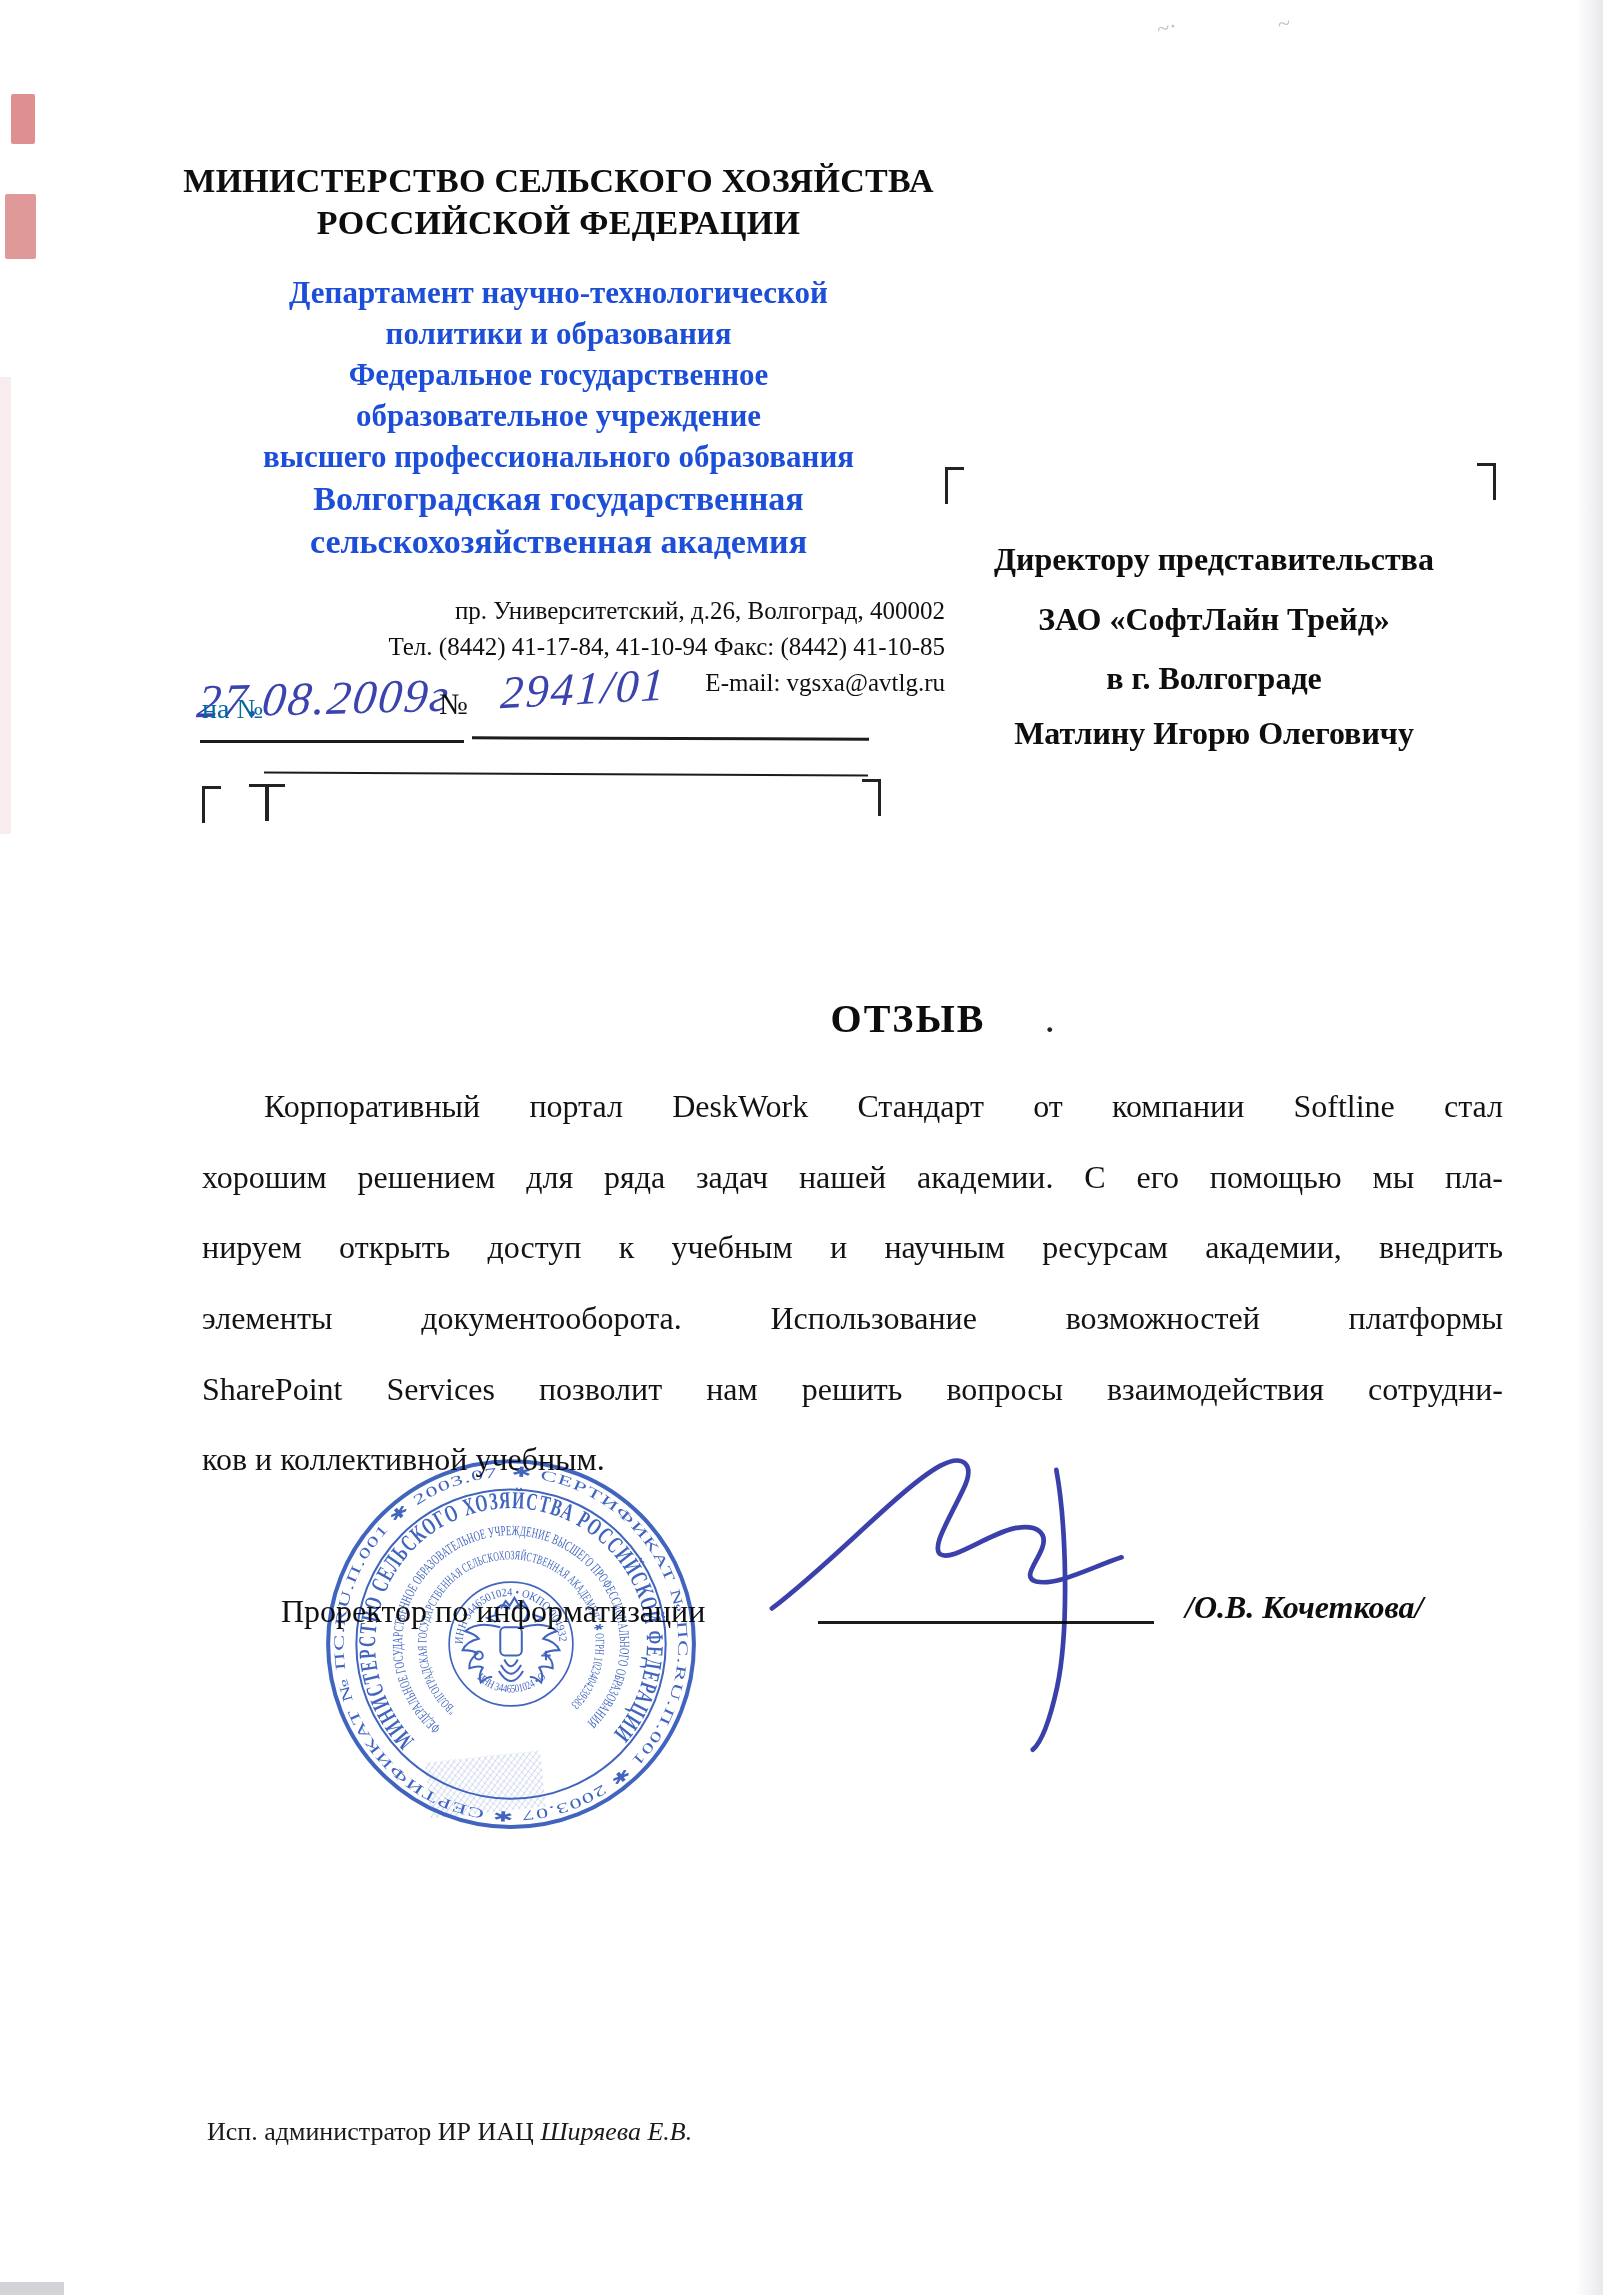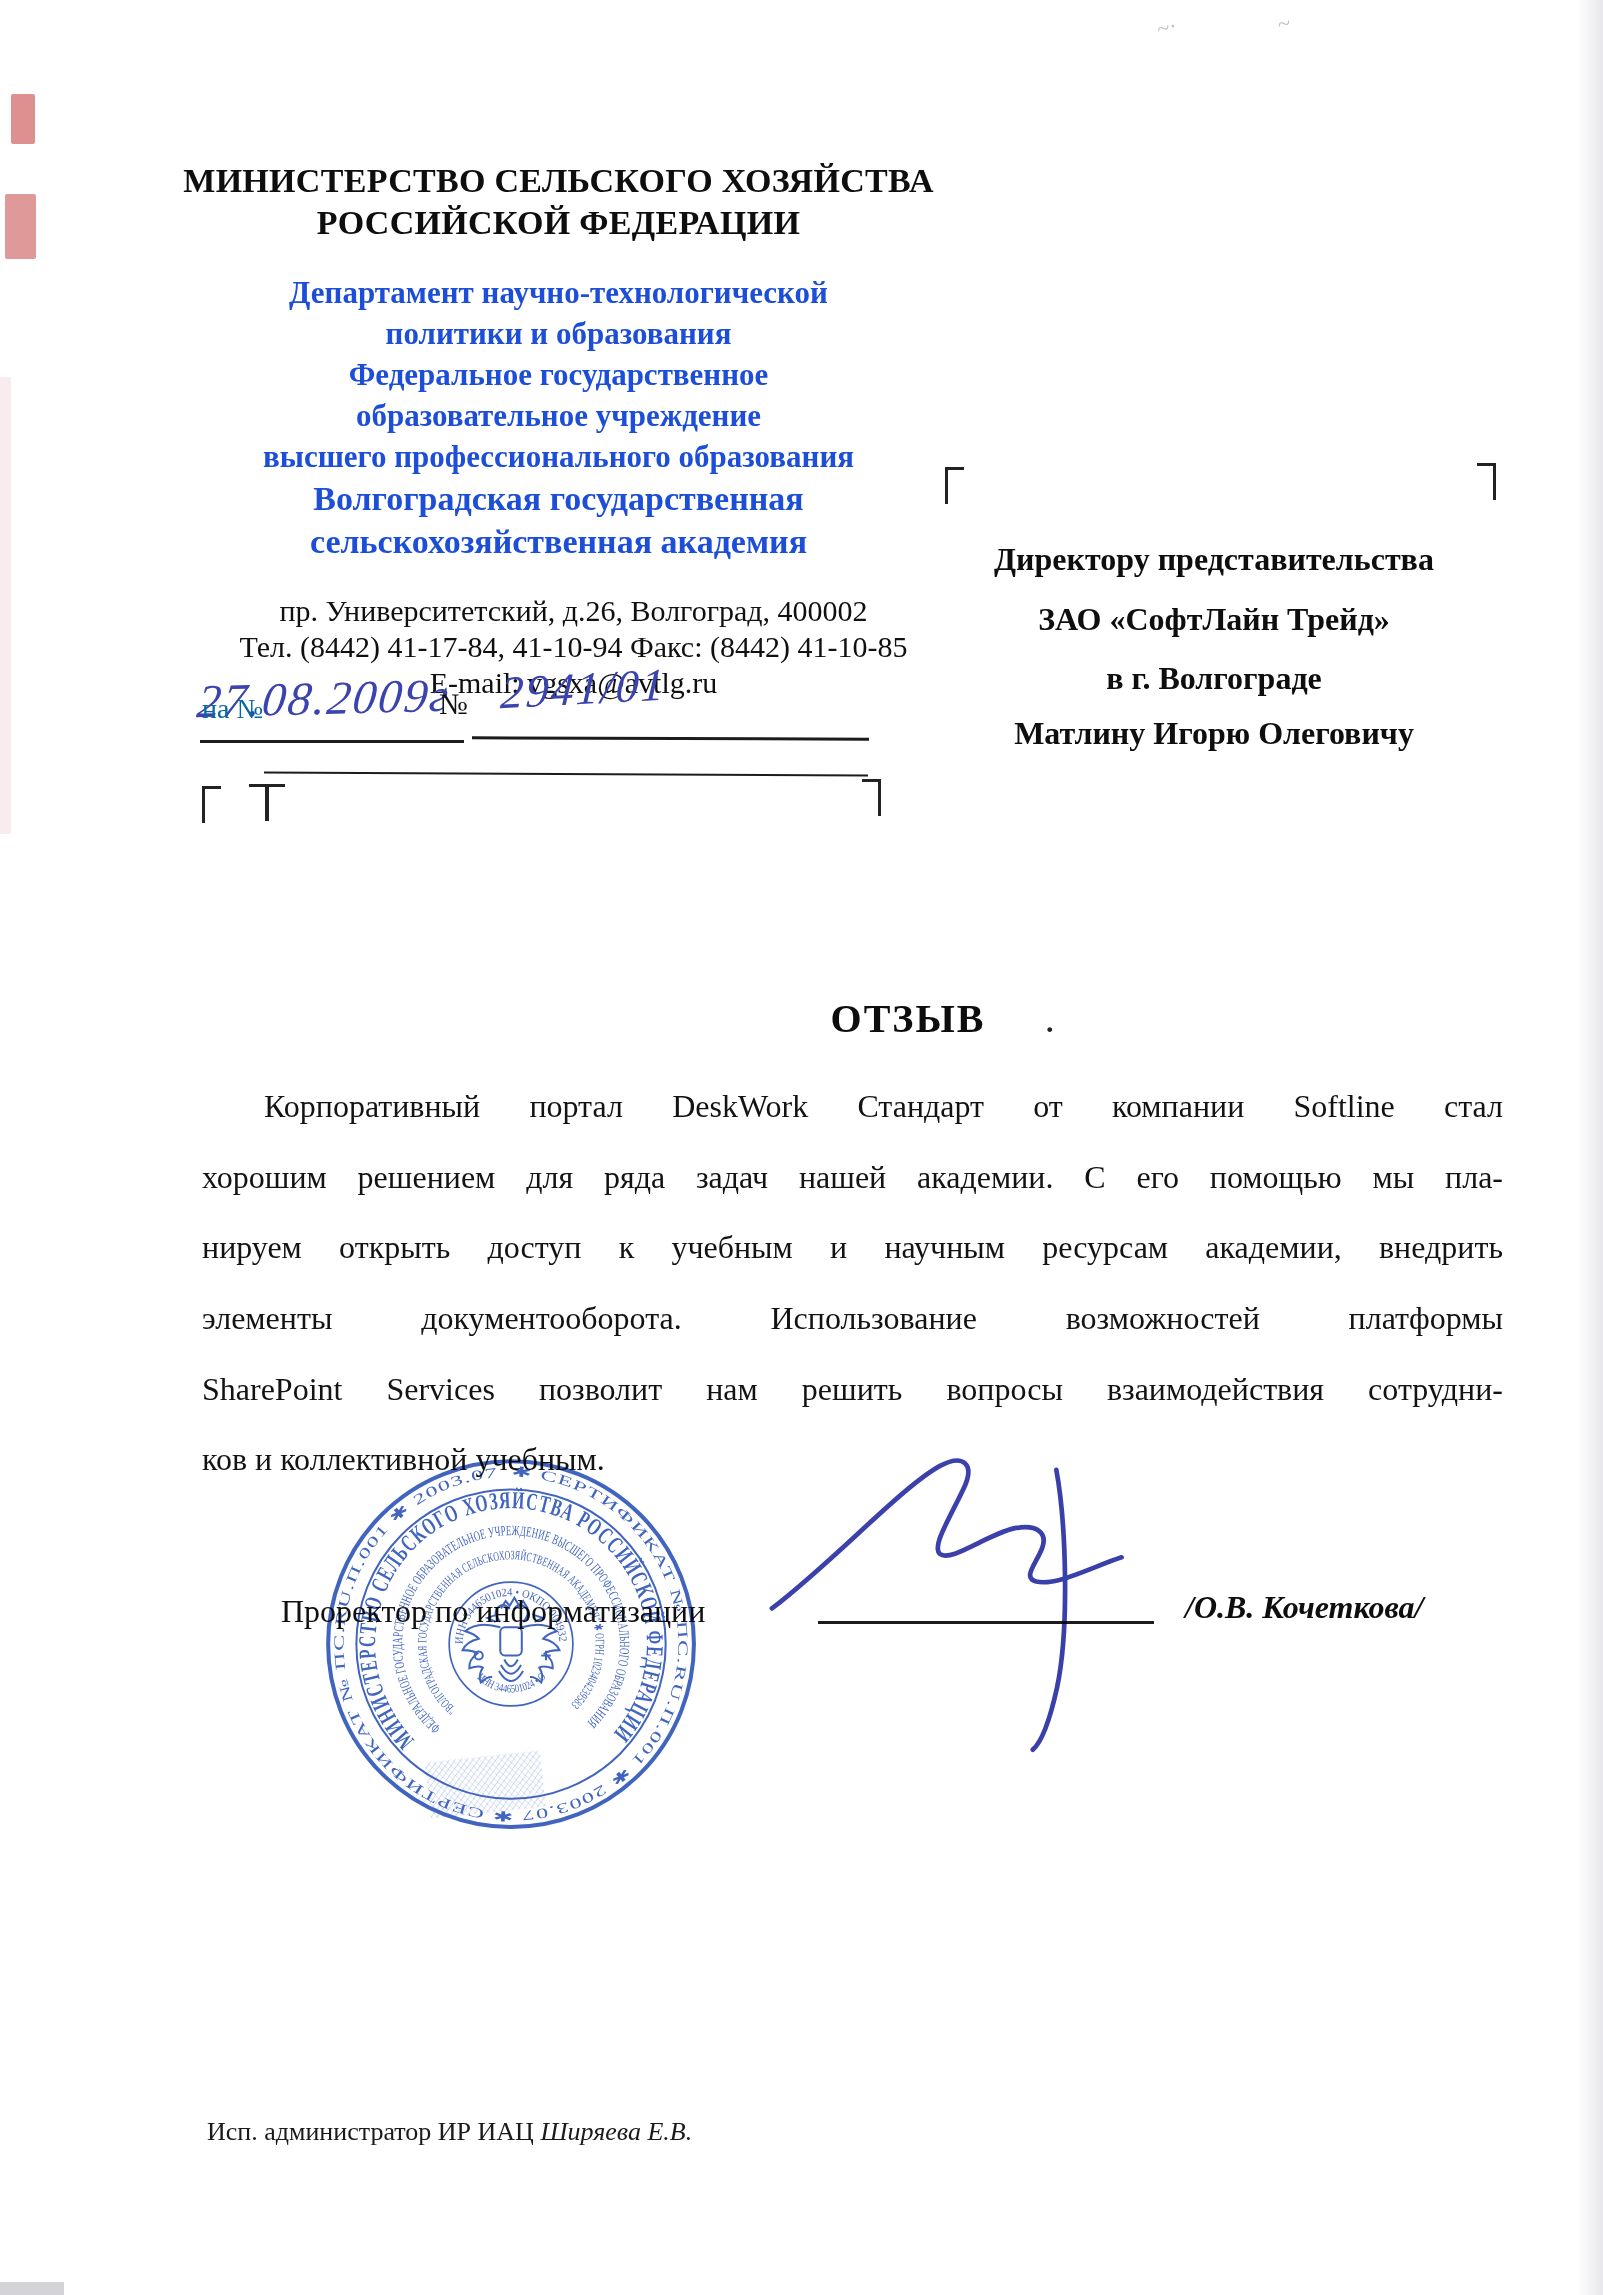--- a/index.html
+++ b/index.html
@@ -6,21 +6,21 @@
   .page{
     position:relative;width:1603px;height:2295px;background:#ffffff;
     font-family:"Liberation Serif","DejaVu Serif",serif;color:#141414;overflow:hidden;
   }
   .abs{position:absolute;}
   
   .lh-col{left:172px;top:160px;width:773px;text-align:center;}
   .lh-title{font-size:34px;font-weight:bold;line-height:42px;color:#0e0e0e;letter-spacing:0.3px;}
   .lh-org{margin-top:28px;font-size:31px;font-weight:bold;line-height:41px;color:#1d4ed8;}
   .lh-org .big{font-size:34px;line-height:43px;}
-  .lh-addr{margin-top:30px;text-align:center;font-size:30px;line-height:36px;color:#101010;padding-left:30px;}
+  .lh-addr{margin-top:30px;text-align:right;font-size:25px;line-height:36px;color:#101010;padding-left:30px;}
   
   .hand{color:#3a43ae;font-style:italic;letter-spacing:2px;}
   .hw-date{left:198px;top:671px;font-size:47px;transform:skewX(-8deg) rotate(-1.5deg);}
   .hw-no{left:501px;top:662px;font-size:46px;transform:skewX(-6deg) rotate(-3deg);}
   .no-sym{left:439px;top:687px;font-size:30px;color:#111;}
   .rule{position:absolute;background:#1c1c1c;height:2.7px;}
   .na-line{left:202px;top:693px;font-size:28px;color:#0369a1;}
   
   .br{position:absolute;width:16px;height:34px;}
   .br-tl{border-left:3.4px solid #222;border-top:3.4px solid #222;}

